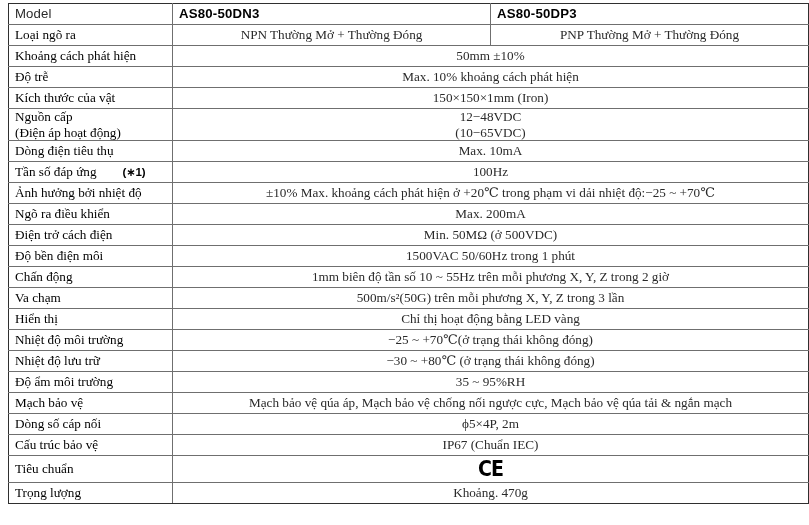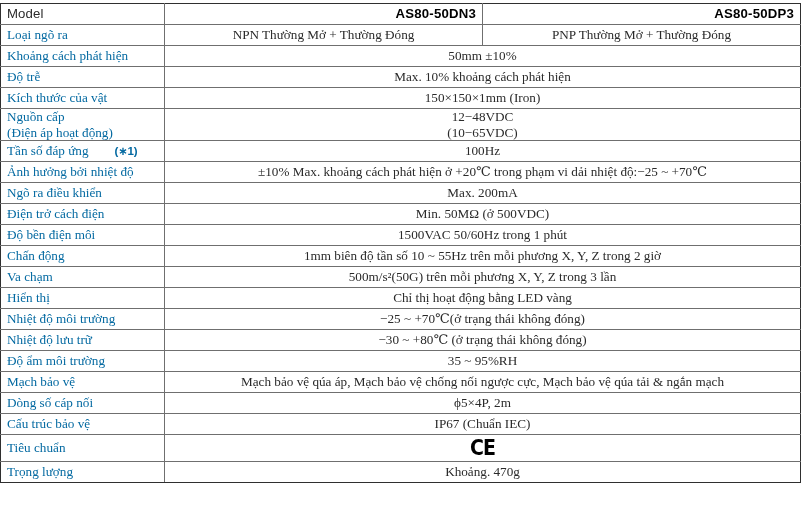--- a/index.html
+++ b/index.html
@@ -11,21 +11,21 @@
     width: 809px;
     height: 525px;
     font-family: "Liberation Serif", "DejaVu Serif", serif;
     color: #111111;
     overflow: hidden;
   }
   #spec-wrap {
     width: 809px;
     height: 525px;
     box-sizing: border-box;
-    padding: 3px 4px 4px 0;
+    padding: 3px 4px 4px 8px;
   }
   table.spec {
     border-collapse: collapse;
     width: 801px;
     table-layout: fixed;
     border: 1px solid #3a3a3a;
   }
   table.spec td {
     border: 1px solid #6f6f6f;
     padding: 0 6px;
@@ -40,28 +40,28 @@
   
   table.spec tr:first-child td { border-top-color: #2f2f2f; }
   table.spec tr:last-child td { border-bottom-color: #2f2f2f; }
   table.spec td:first-child { border-left-color: #2f2f2f; }
   table.spec td:last-child { border-right-color: #2f2f2f; }
 
   td.label {
     width: 164px;
     text-align: left;
     padding-left: 9px;
-    color: #0369a1;
+    color: #000000;
   }
   td.val {
     text-align: center;
     color: #2a2a2a;
   }
   td.model-head {
-    text-align: right;
+    text-align: left;
     font-family: "Liberation Sans", "DejaVu Sans", sans-serif;
     font-weight: bold;
     font-size: 14.5px;
     letter-spacing: 0.2px;
     color: #000000;
   }
   td.label-model {
     font-family: "Liberation Sans", "DejaVu Sans", sans-serif;
     font-size: 12.6px;
     font-weight: normal;
@@ -137,20 +137,24 @@
         <td class="label lbl-two">
           <div>Nguồn cấp</div>
           <div>(Điện áp hoạt động)</div>
         </td>
         <td class="val two-line small-num" colspan="2">
           <div>12−48VDC</div>
           <div>(10−65VDC)</div>
         </td>
       </tr>
 
+      <tr>
+        <td class="label">Dòng điện tiêu thụ</td>
+        <td class="val small-num" colspan="2">Max. 10mA</td>
+      </tr>
 
       <tr>
         <td class="label"><span>Tần số đáp ứng</span><span class="note">(∗1)</span></td>
         <td class="val small-num" colspan="2">100Hz</td>
       </tr>
 
 
       <tr>
         <td class="label">Ảnh hưởng bởi nhiệt độ</td>
         <td class="val" colspan="2">±10% Max. khoảng cách phát hiện ở +20℃ trong phạm vi dải nhiệt độ:−25 ~ +70℃</td>

